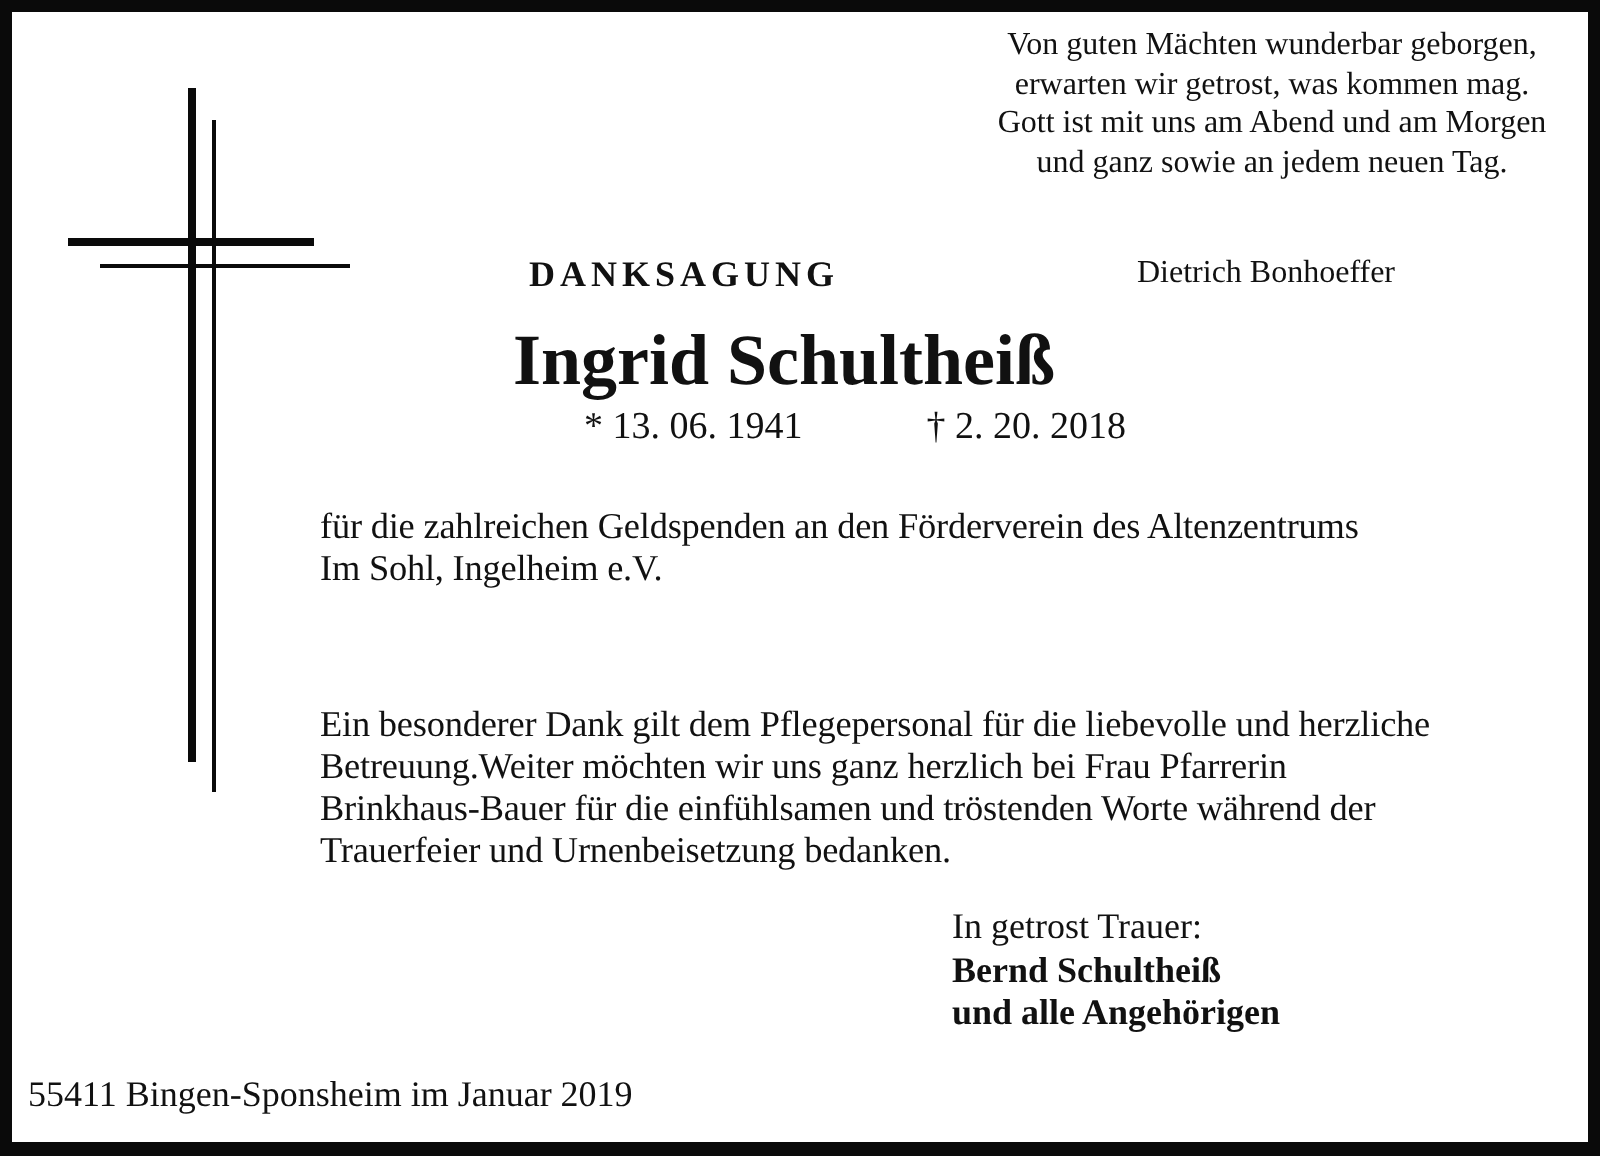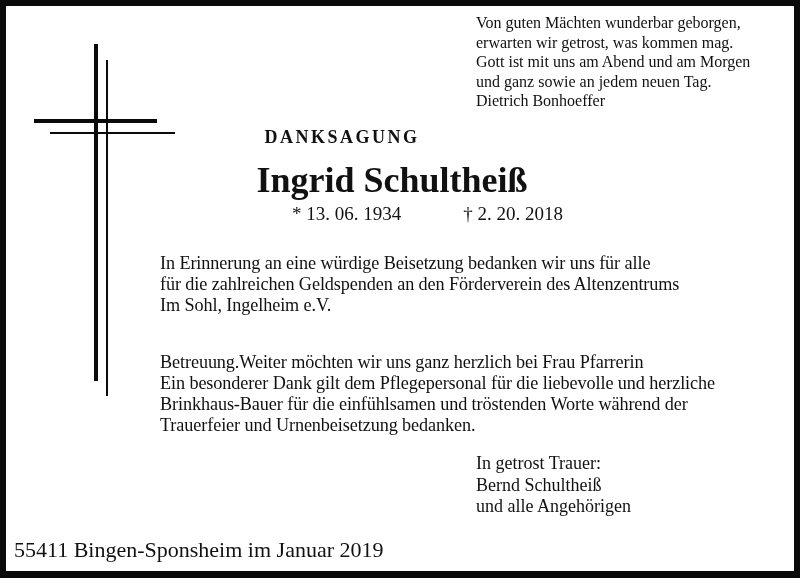--- a/index.html
+++ b/index.html
@@ -1,34 +1,34 @@
 <!DOCTYPE html>
 <html><head>
 <meta charset="utf-8">
 <style>
   html, body { margin:0; padding:0; background:#ffffff; }
   body { width:800px; height:578px; position:relative; overflow:hidden; font-family:"Liberation Serif", "DejaVu Serif", serif; color:#111; }
   .frame { position:absolute; left:0; top:0; width:800px; height:578px; box-sizing:border-box; border:6px solid #0a0a0a; border-bottom-width:7px; background:#fff; }
   .cross-line { position:absolute; background:#0a0a0a; }
   .quote { position:absolute; left:476px; top:13px; width:320px; font-size:16px; line-height:19.5px; }
-  .quote .line { display:block; white-space:nowrap; }
-  .quote .author { display:block; text-align:left; padding-right:6px; white-space:nowrap; }
+  .quote .line { display:block; white-space:nowrap;text-align:center; }
+  .quote .author { display:block; text-align:center; padding-right:6px; white-space:nowrap;margin-top:36px; }
   .heading { position:absolute; left:0; width:800px; text-align:center; }
   .danksagung { top:127px; left:142px; width:400px; font-size:18px; font-weight:bold; letter-spacing:2.5px; }
   .name { top:158px; left:142px; width:500px; font-size:36px; font-weight:bold; line-height:44px; }
   .dates { position:absolute; top:203px; left:292px; font-size:19px; white-space:nowrap; }
   .dates .death { margin-left:62px; }
   .para { position:absolute; left:160px; width:640px; font-size:18.2px; line-height:21px; letter-spacing:-0.1px; }
   .para .line { display:block; white-space:nowrap; }
   .p1 { top:253px; }
   .p2 { top:352px; }
   .signature { position:absolute; left:476px; top:453px; font-size:18px; line-height:21.5px; }
   .signature .line { display:block; white-space:nowrap; }
-  .signature .bold { font-weight:normal; }
-  .place { position:absolute; left:14px; top:537px; font-size:22px; white-space:nowrap; }
+  .signature .bold { font-weight:bold; }
+  .place { position:absolute; left:14px; top:537px; font-size:18px; white-space:nowrap; }
 </style>
 </head>
 <body>
 
 <div class="frame"></div>
 
 <div>
   <div class="cross-line" style="left:94px; top:44px; width:4px; height:337px;"></div>
   <div class="cross-line" style="left:106px; top:60px; width:2px; height:336px;"></div>
   <div class="cross-line" style="left:34px; top:119px; width:123px; height:4px;"></div>
@@ -40,32 +40,31 @@
   <span class="line">erwarten wir getrost, was kommen mag.</span>
   <span class="line">Gott ist mit uns am Abend und am Morgen</span>
   <span class="line">und ganz sowie an jedem neuen Tag.</span>
   <span class="author">Dietrich Bonhoeffer</span>
 </div>
 
 <div class="heading danksagung">DANKSAGUNG</div>
 <div class="heading name">Ingrid Schultheiß</div>
 
 <div class="dates">
-  <span>* 13. 06. 1934</span><span class="death">† 2. 20. 2018</span>
+  <span>* 13. 06. 1941</span><span class="death">† 2. 20. 2018</span>
 </div>
 
 <div class="para p1">
-  <span class="line">In Erinnerung an eine würdige Beisetzung bedanken wir uns für alle</span>
   <span class="line">für die zahlreichen Geldspenden an den Förderverein des Altenzentrums</span>
   <span class="line">Im Sohl, Ingelheim e.V.</span>
 </div>
 
 <div class="para p2">
+  <span class="line">Ein besonderer Dank gilt dem Pflegepersonal für die liebevolle und herzliche</span>
   <span class="line">Betreuung.Weiter möchten wir uns ganz herzlich bei Frau Pfarrerin</span>
-  <span class="line">Ein besonderer Dank gilt dem Pflegepersonal für die liebevolle und herzliche</span>
   <span class="line">Brinkhaus-Bauer für die einfühlsamen und tröstenden Worte während der</span>
   <span class="line">Trauerfeier und Urnenbeisetzung bedanken.</span>
 </div>
 
 <div class="signature">
   <span class="line">In getrost Trauer:</span>
   <span class="line bold">Bernd Schultheiß</span>
   <span class="line bold">und alle Angehörigen</span>
 </div>
 

